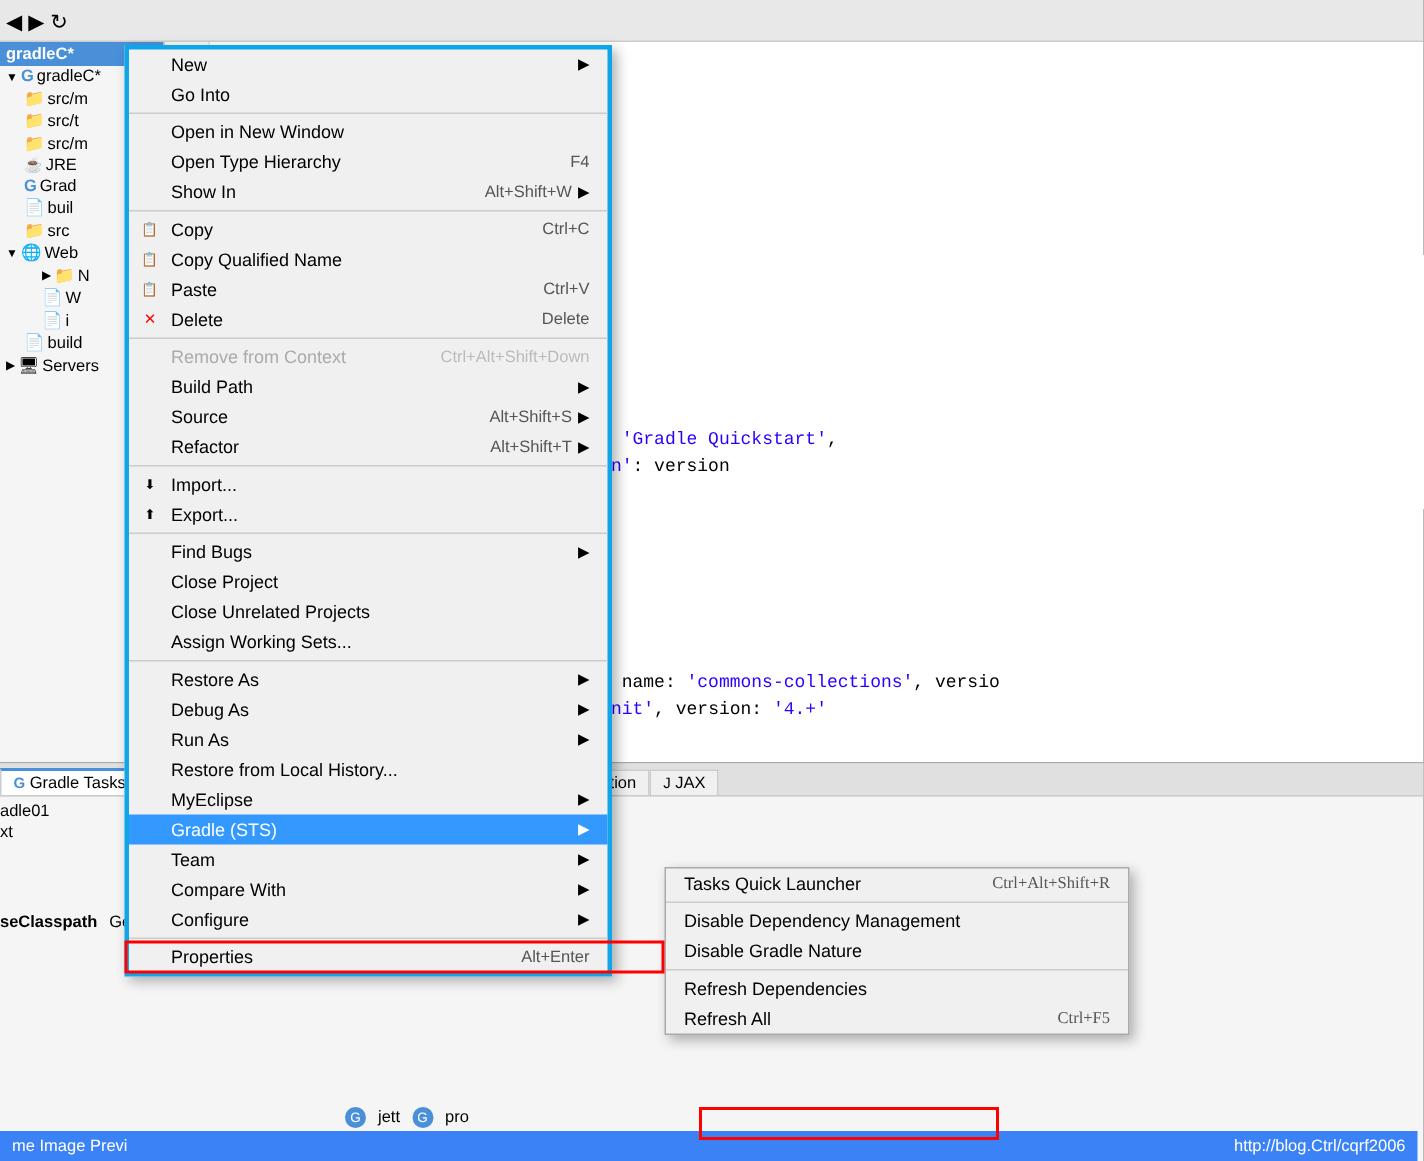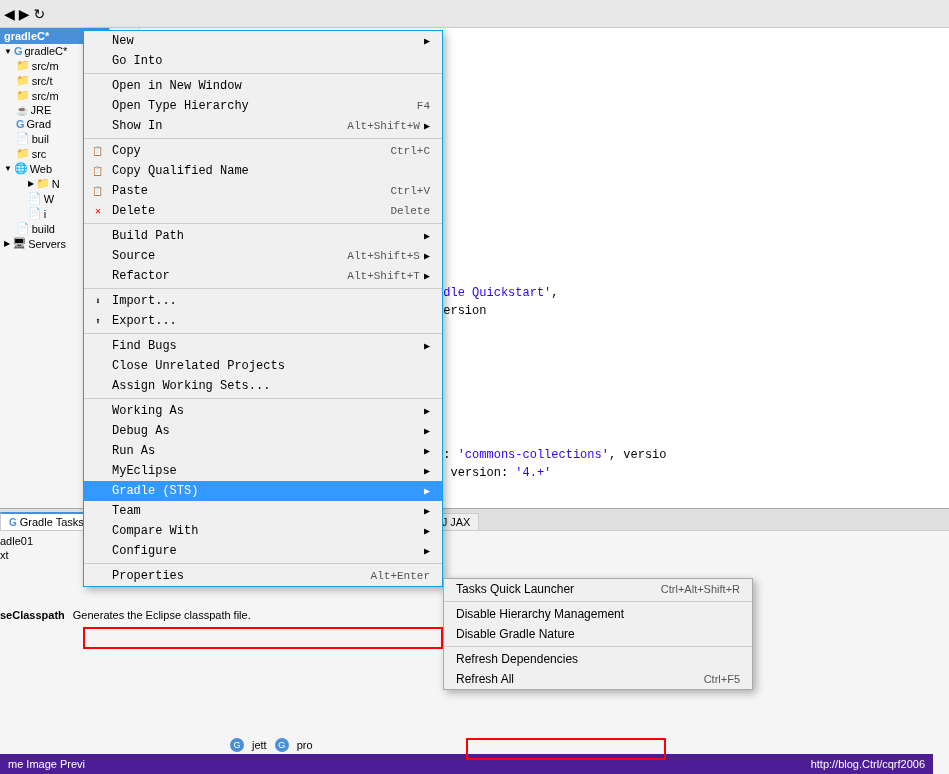--- a/index.html
+++ b/index.html
@@ -117,27 +117,26 @@
       gap: 8px;
       padding: 2px 0;
       margin-top: 46px;
     }
 
     
     .context-menu {
       position: absolute;
       top: 30px;
       left: 83px;
-      width: 360px;
+      width: 325px;
       background: #f0f0f0;
-      border: 1px solid #0ea5e9;
+      border: 3px solid #0ea5e9;
       box-shadow: 3px 3px 8px rgba(0,0,0,0.3);
       z-index: 100;
       font-size: 12px;
-      font-family: Liberation Mono, monospace;
     }
 
     .menu-item {
       padding: 3px 12px 3px 28px;
       cursor: pointer;
       display: flex;
       align-items: center;
       justify-content: space-between;
       position: relative;
       white-space: nowrap;
@@ -205,36 +204,37 @@
 
     .submenu-separator {
       height: 1px;
       background: #ccc;
       margin: 2px 0;
     }
 
     .submenu-shortcut {
       color: #555;
       font-size: 11px;
+      font-family: Liberation Serif, serif;
     }
 
     
     .highlight-box {
       position: absolute;
       border: 2px solid red;
       pointer-events: none;
       z-index: 200;
     }
 
     
     .status-bar {
       position: absolute;
-      bottom: 0; left: 0; right: 16px;
+      bottom: 0; left: 0; right: 4px;
       height: 20px;
-      background: #4c1d95;
+      background: #3b82f6;
       color: white;
       font-size: 11px;
       display: flex;
       align-items: center;
       padding: 0 8px;
       justify-content: space-between;
     }
 
     .line-numbers {
       position: absolute;
@@ -481,20 +481,24 @@
     <span class="menu-item-icon" style="font-size:9px;">📋</span>
     <span>Paste</span>
     <span class="menu-shortcut">Ctrl+V</span>
   </div>
   <div class="menu-item">
     <span class="menu-item-icon" style="color:red; font-size:10px;">✕</span>
     <span>Delete</span>
     <span class="menu-shortcut">Delete</span>
   </div>
   <div class="menu-separator"></div>
+  <div class="menu-item disabled">
+    <span>Remove from Context</span>
+    <span class="menu-shortcut" style="color:#bbb;">Ctrl+Alt+Shift+Down</span>
+  </div>
   <div class="menu-item">
     <span>Build Path</span>
     <span class="menu-arrow">▶</span>
   </div>
   <div class="menu-item">
     <span>Source</span>
     <span style="display:flex;gap:4px;align-items:center;">
       <span class="menu-shortcut">Alt+Shift+S</span>
       <span class="menu-arrow">▶</span>
     </span>
@@ -514,37 +518,43 @@
   <div class="menu-item">
     <span class="menu-item-icon" style="font-size:9px;">⬆</span>
     <span>Export...</span>
   </div>
   <div class="menu-separator"></div>
   <div class="menu-item">
     <span>Find Bugs</span>
     <span class="menu-arrow">▶</span>
   </div>
   <div class="menu-item">
+    <span>Close Project</span>
+  </div>
+  <div class="menu-item">
     <span>Close Unrelated Projects</span>
   </div>
   <div class="menu-item">
     <span>Assign Working Sets...</span>
   </div>
   <div class="menu-separator"></div>
   <div class="menu-item">
-    <span>Working As</span>
+    <span>Restore As</span>
     <span class="menu-arrow">▶</span>
   </div>
   <div class="menu-item">
     <span>Debug As</span>
     <span class="menu-arrow">▶</span>
   </div>
   <div class="menu-item">
     <span>Run As</span>
     <span class="menu-arrow">▶</span>
+  </div>
+  <div class="menu-item">
+    <span>Restore from Local History...</span>
   </div>
   <div class="menu-item">
     <span>MyEclipse</span>
     <span class="menu-arrow">▶</span>
   </div>
   <div class="menu-item highlighted">
     <span>Gradle (STS)</span>
     <span class="menu-arrow" style="color:white;">▶</span>
   </div>
   <div class="menu-item">
@@ -566,21 +576,21 @@
   </div>
 </div>
 
 <div class="submenu">
   <div class="submenu-item">
     <span>Tasks Quick Launcher</span>
     <span class="submenu-shortcut">Ctrl+Alt+Shift+R</span>
   </div>
   <div class="submenu-separator"></div>
   <div class="submenu-item">
-    <span>Disable Hierarchy Management</span>
+    <span>Disable Dependency Management</span>
   </div>
   <div class="submenu-item">
     <span>Disable Gradle Nature</span>
   </div>
   <div class="submenu-separator"></div>
   <div class="submenu-item">
     <span>Refresh Dependencies</span>
   </div>
   <div class="submenu-item">
     <span>Refresh All</span>

